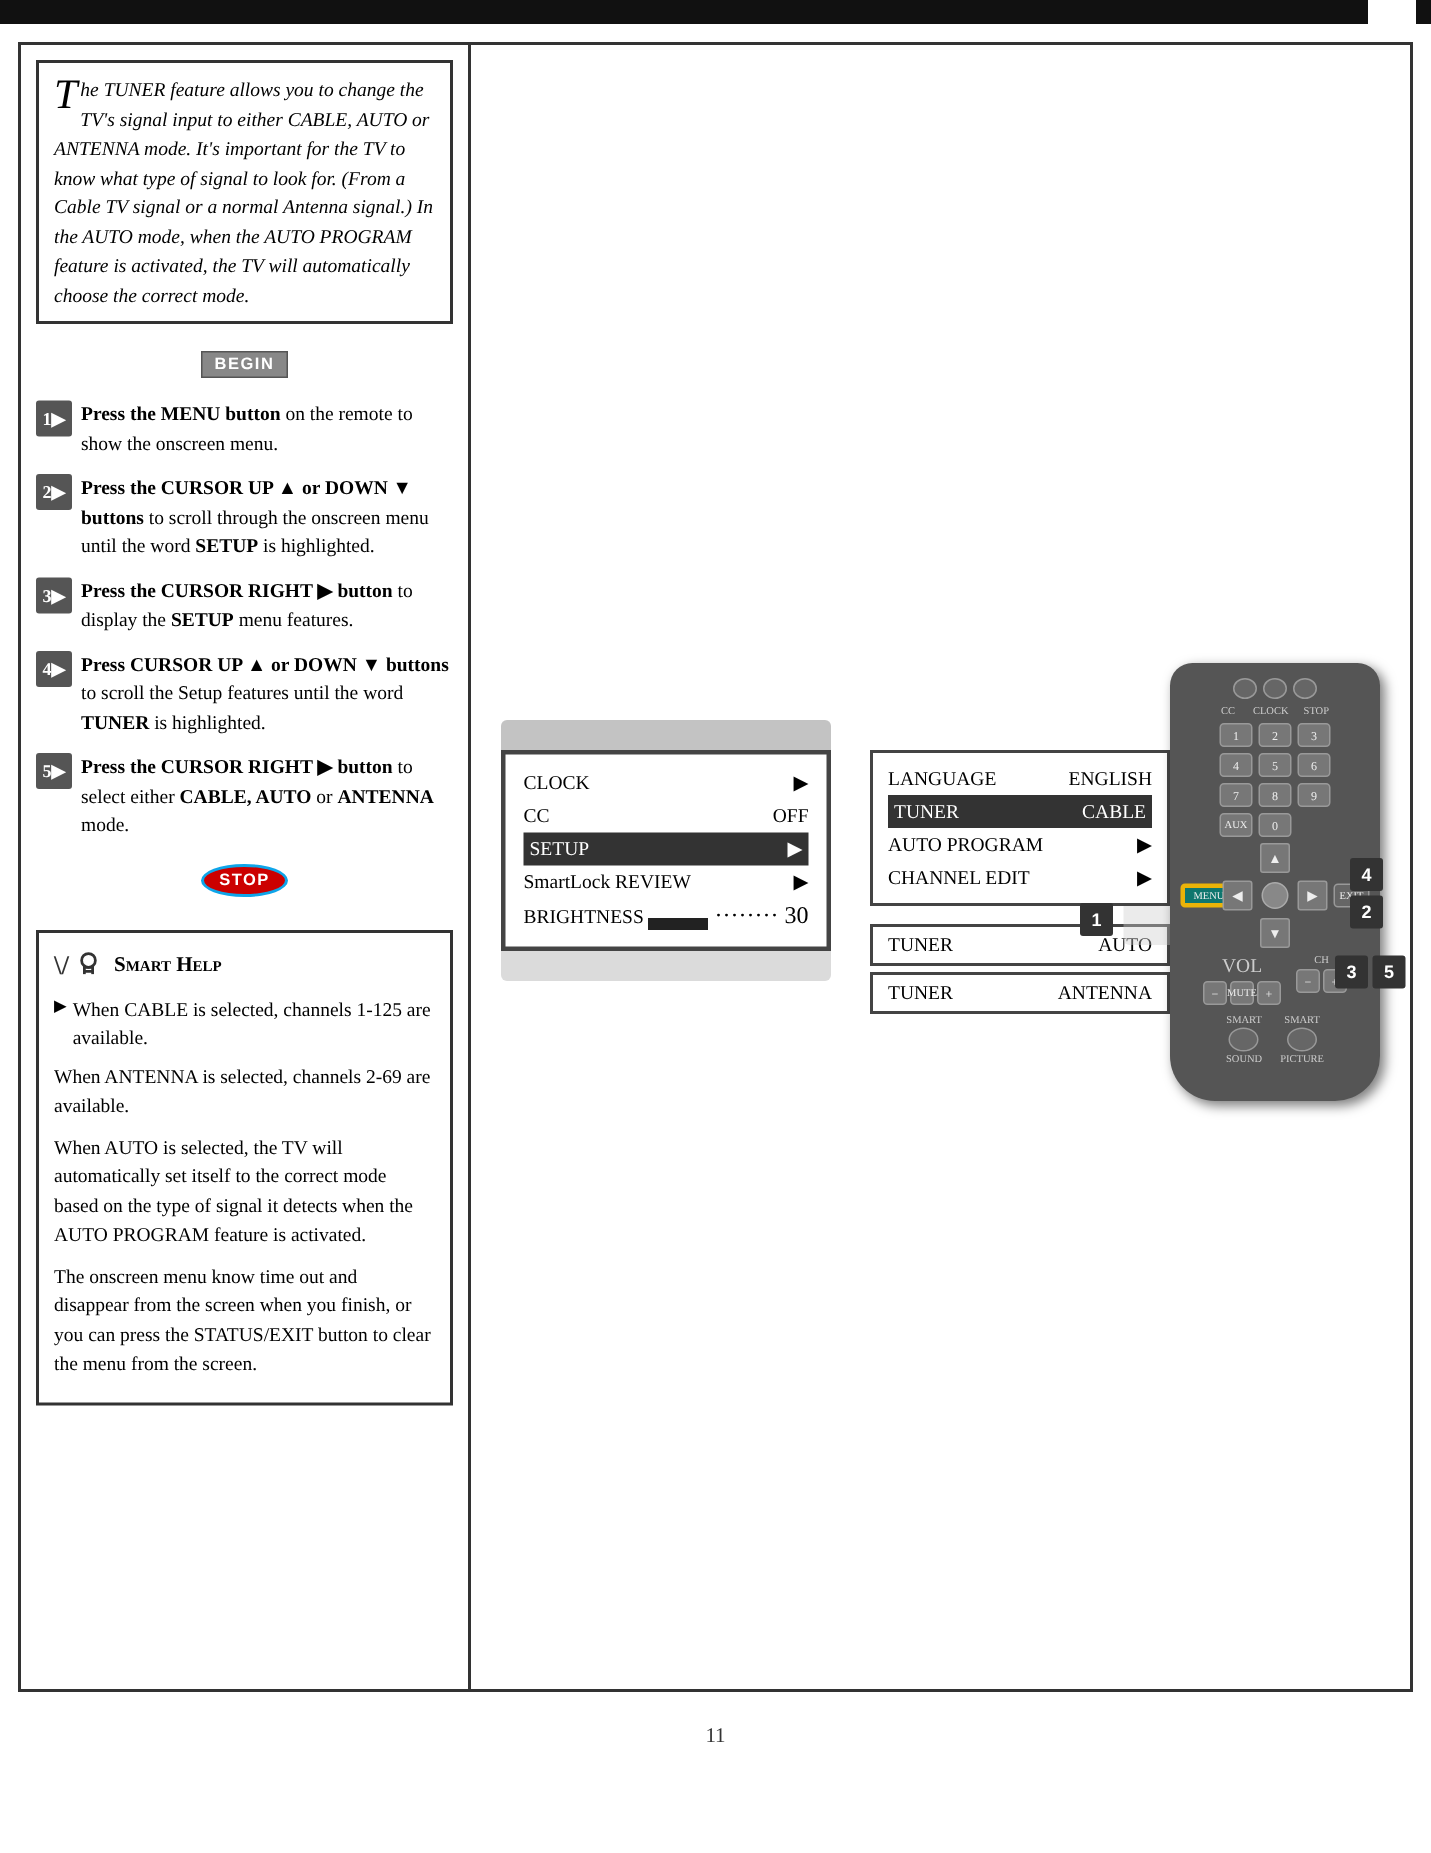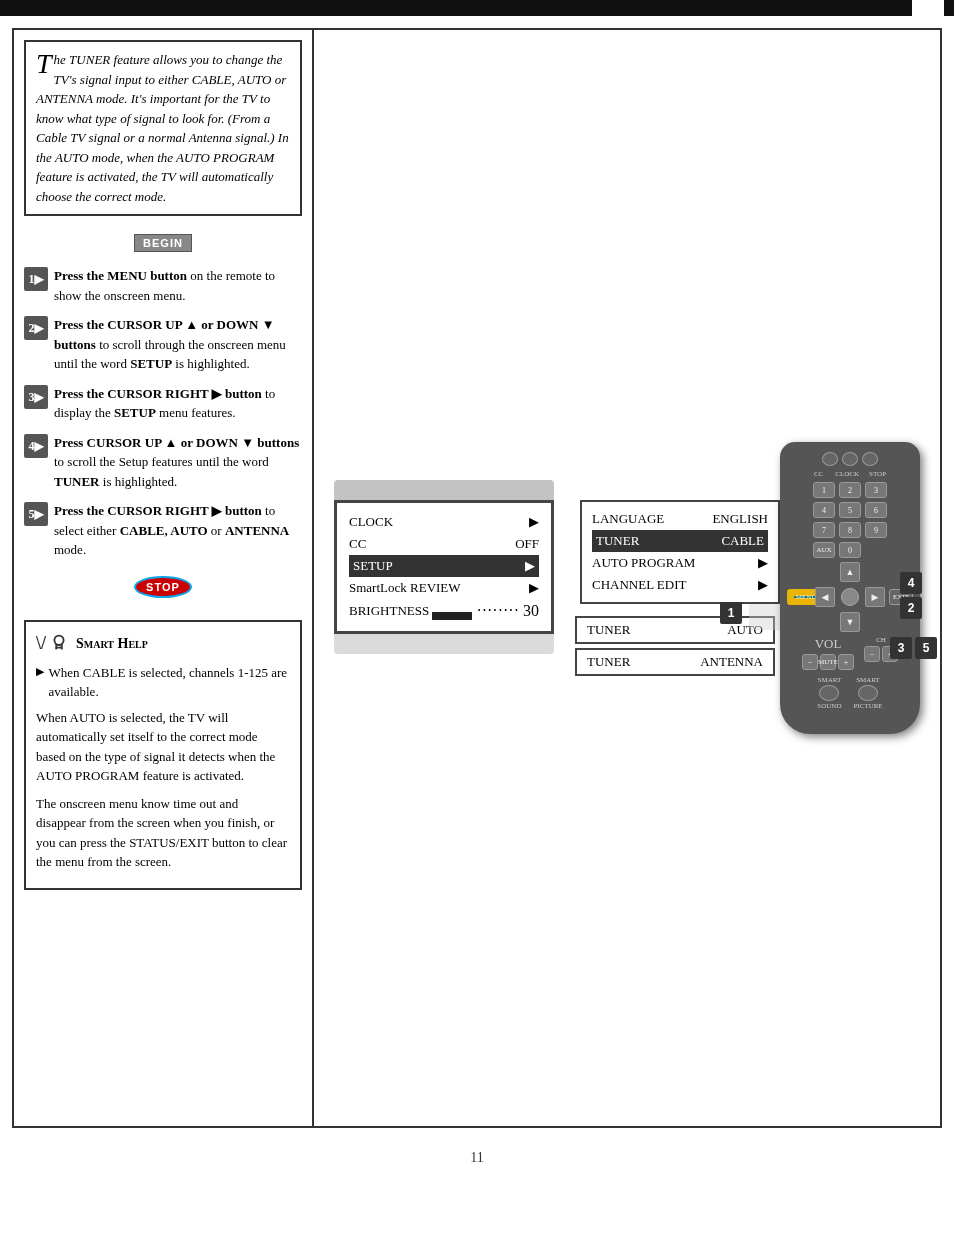--- a/index.html
+++ b/index.html
@@ -402,20 +402,21 @@
           <path d="M9 14h6v3H9z"></path>
           <line x1="9" y1="17" x2="9" y2="19"></line>
           <line x1="15" y1="17" x2="15" y2="19"></line>
         </svg>
         <span>Smart Help</span>
       </div>
       <div class="smart-help-note">
         <span class="note-icon">▶</span>
         <span>When CABLE is selected, channels 1-125 are available.</span>
       </div>
+      <p class="smart-help-para">When ANTENNA is selected, channels 2-69 are available.</p>
       <p class="smart-help-para">When AUTO is selected, the TV will automatically set itself to the correct mode based on the type of signal it detects when the AUTO PROGRAM feature is activated.</p>
       <p class="smart-help-para">The onscreen menu know time out and disappear from the screen when you finish, or you can press the STATUS/EXIT button to clear the menu from the screen.</p>
     </div>
 
   </div>
 
   <div class="right-panel">
 
     <div class="tv-screen-area">
 
@@ -442,21 +443,21 @@
             <span class="row-label">BRIGHTNESS</span>
             <span class="brightness-bar">
               <span class="bar"></span>
               ········ 30
             </span>
           </div>
         </div>
         <div style="background:#888; width:220px; height:20px; opacity:0.3; border-radius:0 0 4px 4px;"></div>
       </div>
 
-      <div style="margin-left: 16px; margin-top: 20px; display:flex; flex-direction:column; align-items:center;">
+      <div style="margin-left: 16px; margin-top: 20px; display:flex; flex-direction:column; align-items:flex-end;">
         <div style="background:#ccc; width:40px; height:120px; position:absolute; left:415px; top:30px; opacity:0.4; border-radius:4px;"></div>
         <div class="setup-submenu">
           <div class="submenu-row">
             <span>LANGUAGE</span>
             <span>ENGLISH</span>
           </div>
           <div class="submenu-row highlighted">
             <span>TUNER</span>
             <span>CABLE</span>
           </div>
@@ -526,21 +527,21 @@
         </div>
         <div class="remote-row">
           <div class="remote-btn" style="font-size:7px;">AUX</div>
           <div class="remote-btn">0</div>
           <div class="remote-btn" style="background:transparent; border-color:transparent;"></div>
         </div>
 
         <div style="display:flex; justify-content:center; margin: 4px 0;">
           <div style="position:relative; width:70px; height:70px;">
 
-            <div style="position:absolute; left:-28px; top:50%; transform:translateY(-50%); width:38px; height:16px; background:#0f766e; border-radius:3px; border:7px solid #eab308; font-size:7px; color:#eee; display:flex; align-items:center; justify-content:center;">MENU</div>
+            <div style="position:absolute; left:-28px; top:50%; transform:translateY(-50%); width:38px; height:16px; background:#0f766e; border-radius:3px; border:3px solid #eab308; font-size:7px; color:#eee; display:flex; align-items:center; justify-content:center;">MENU</div>
 
             <div style="position:absolute; right:-28px; top:50%; transform:translateY(-50%); width:24px; height:16px; background:#666; border-radius:3px; border:1px solid #999; font-size:7px; color:#eee; display:flex; align-items:center; justify-content:center;">EXIT</div>
 
             <div style="position:absolute; top:0; left:50%; transform:translateX(-50%); width:20px; height:20px; background:#777; border:1px solid #999; border-radius:2px; display:flex; align-items:center; justify-content:center; font-size:9px; color:#eee;">▲</div>
 
             <div style="position:absolute; bottom:0; left:50%; transform:translateX(-50%); width:20px; height:20px; background:#777; border:1px solid #999; border-radius:2px; display:flex; align-items:center; justify-content:center; font-size:9px; color:#eee;">▼</div>
 
             <div style="position:absolute; left:0; top:50%; transform:translateY(-50%); width:20px; height:20px; background:#777; border:1px solid #999; border-radius:2px; display:flex; align-items:center; justify-content:center; font-size:9px; color:#eee;">◀</div>
 
             <div style="position:absolute; right:0; top:50%; transform:translateY(-50%); width:20px; height:20px; background:#777; border:1px solid #999; border-radius:2px; display:flex; align-items:center; justify-content:center; font-size:9px; color:#eee;">▶</div>

